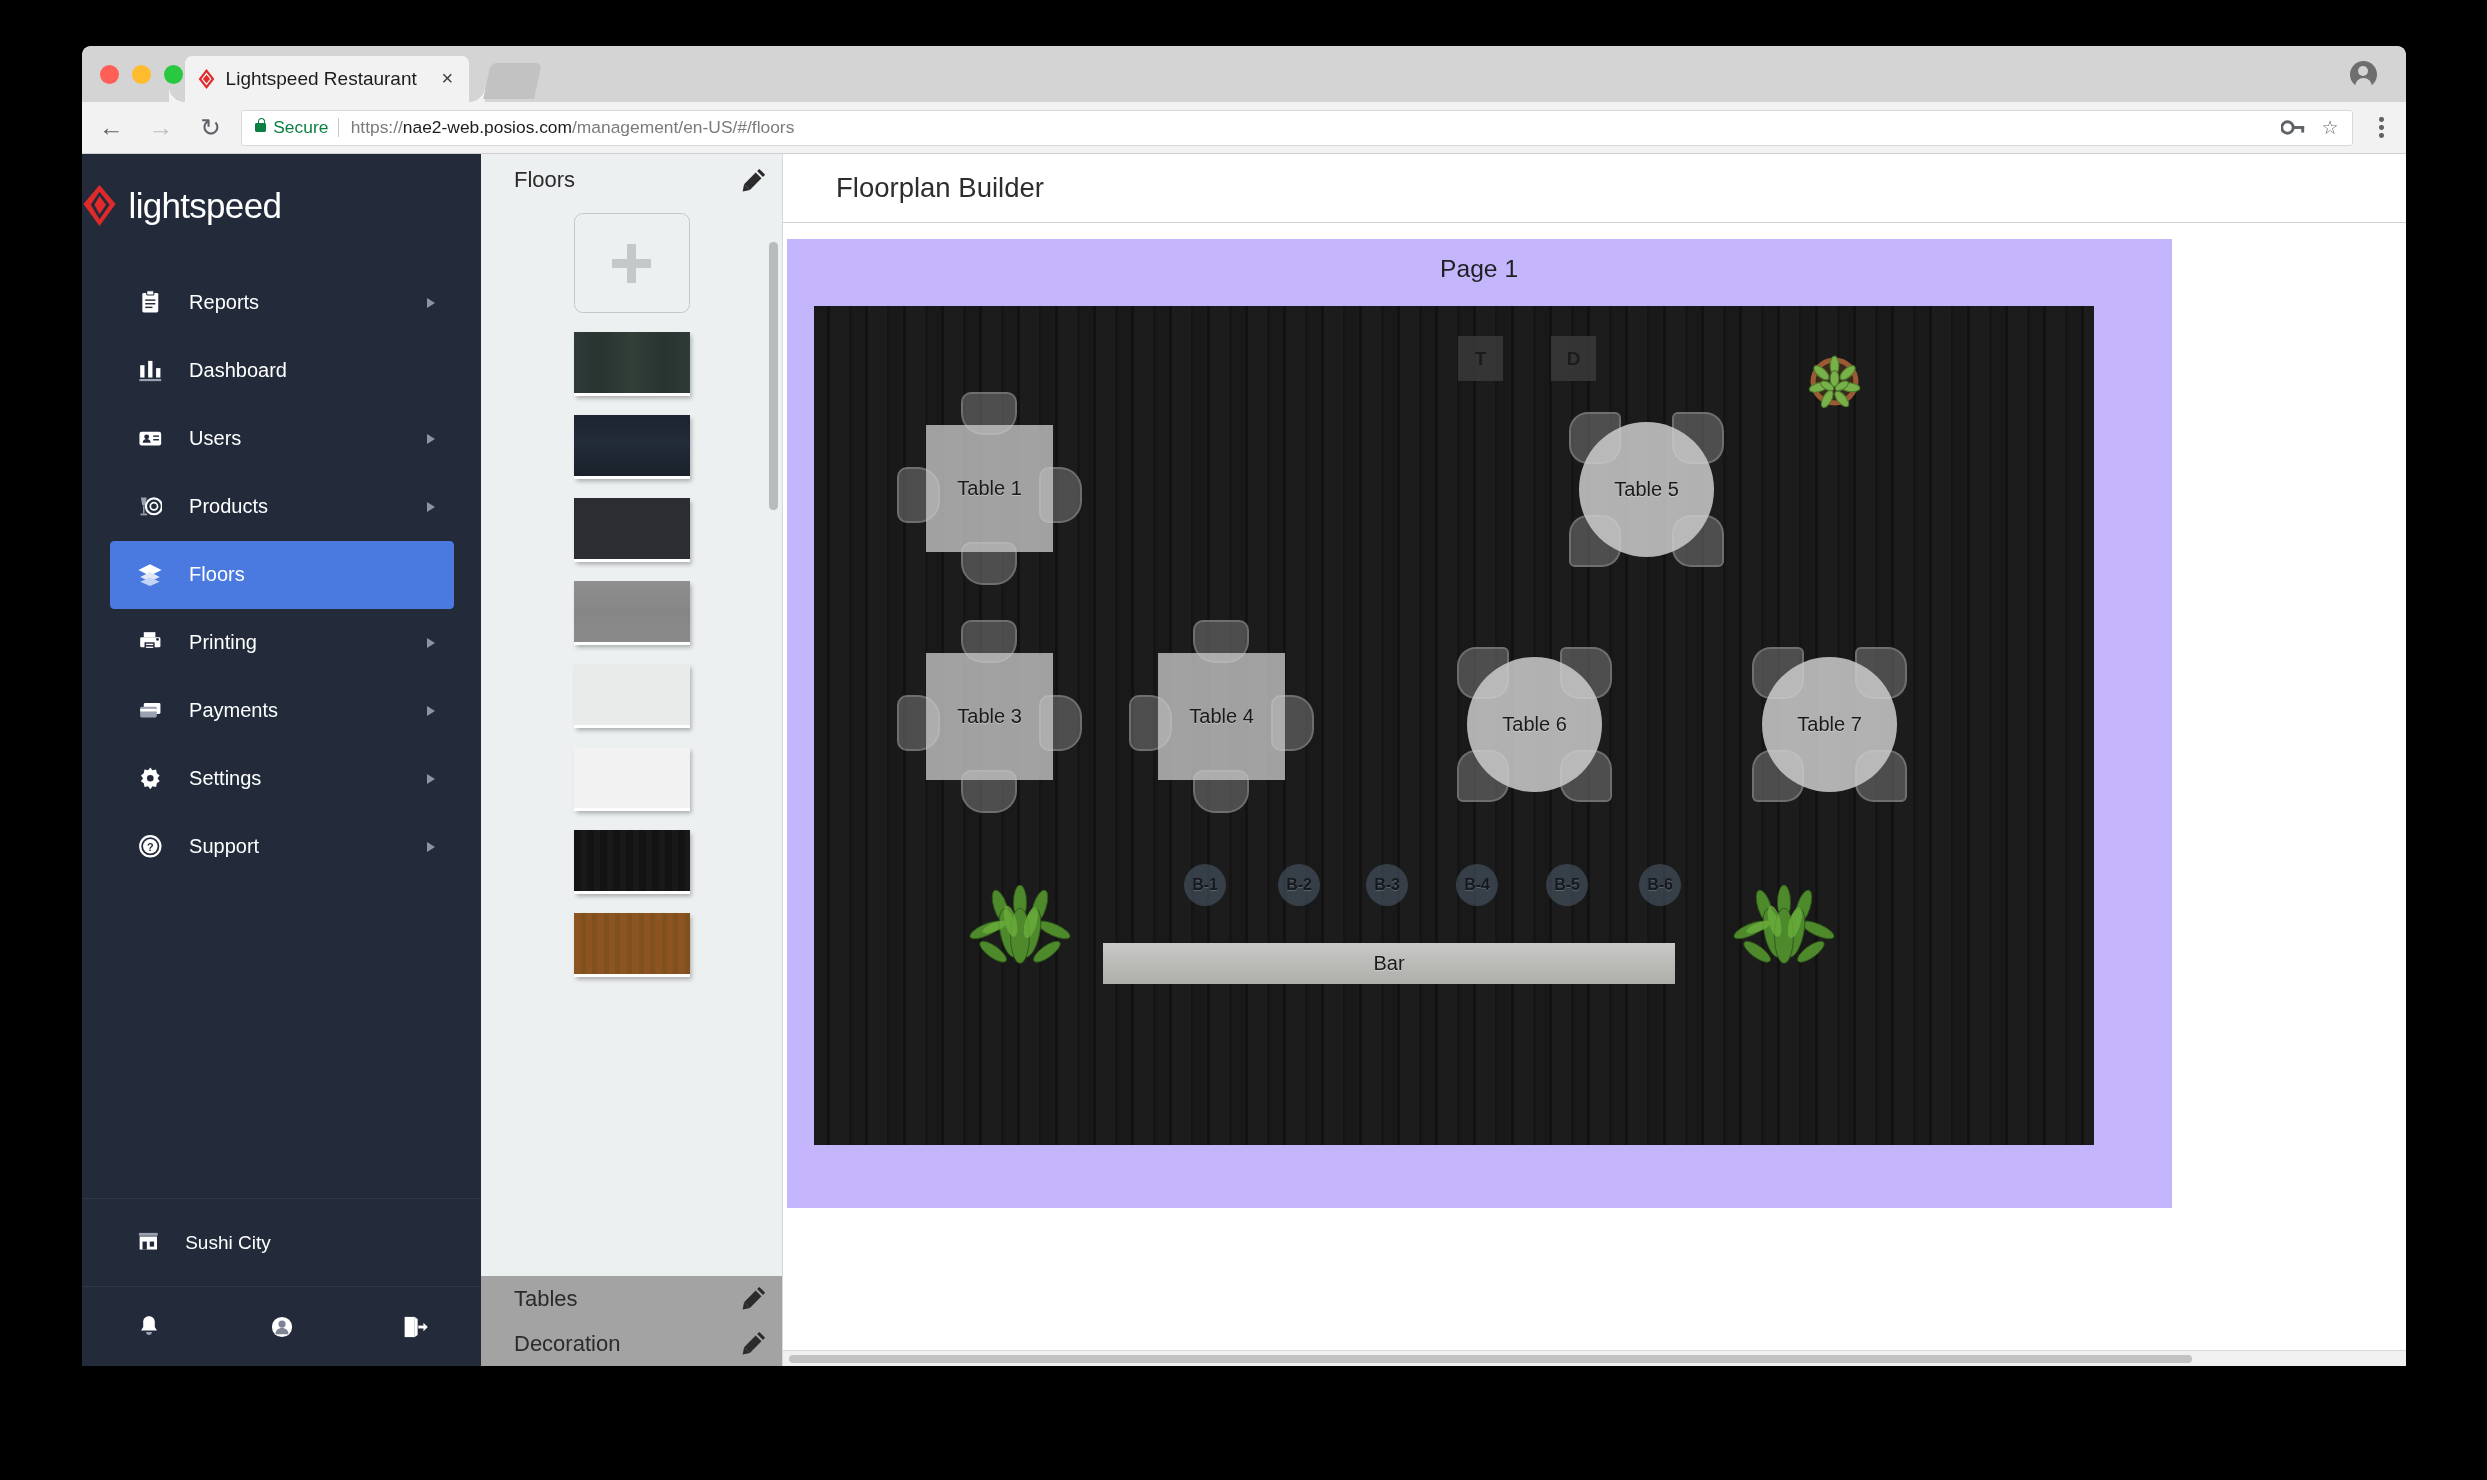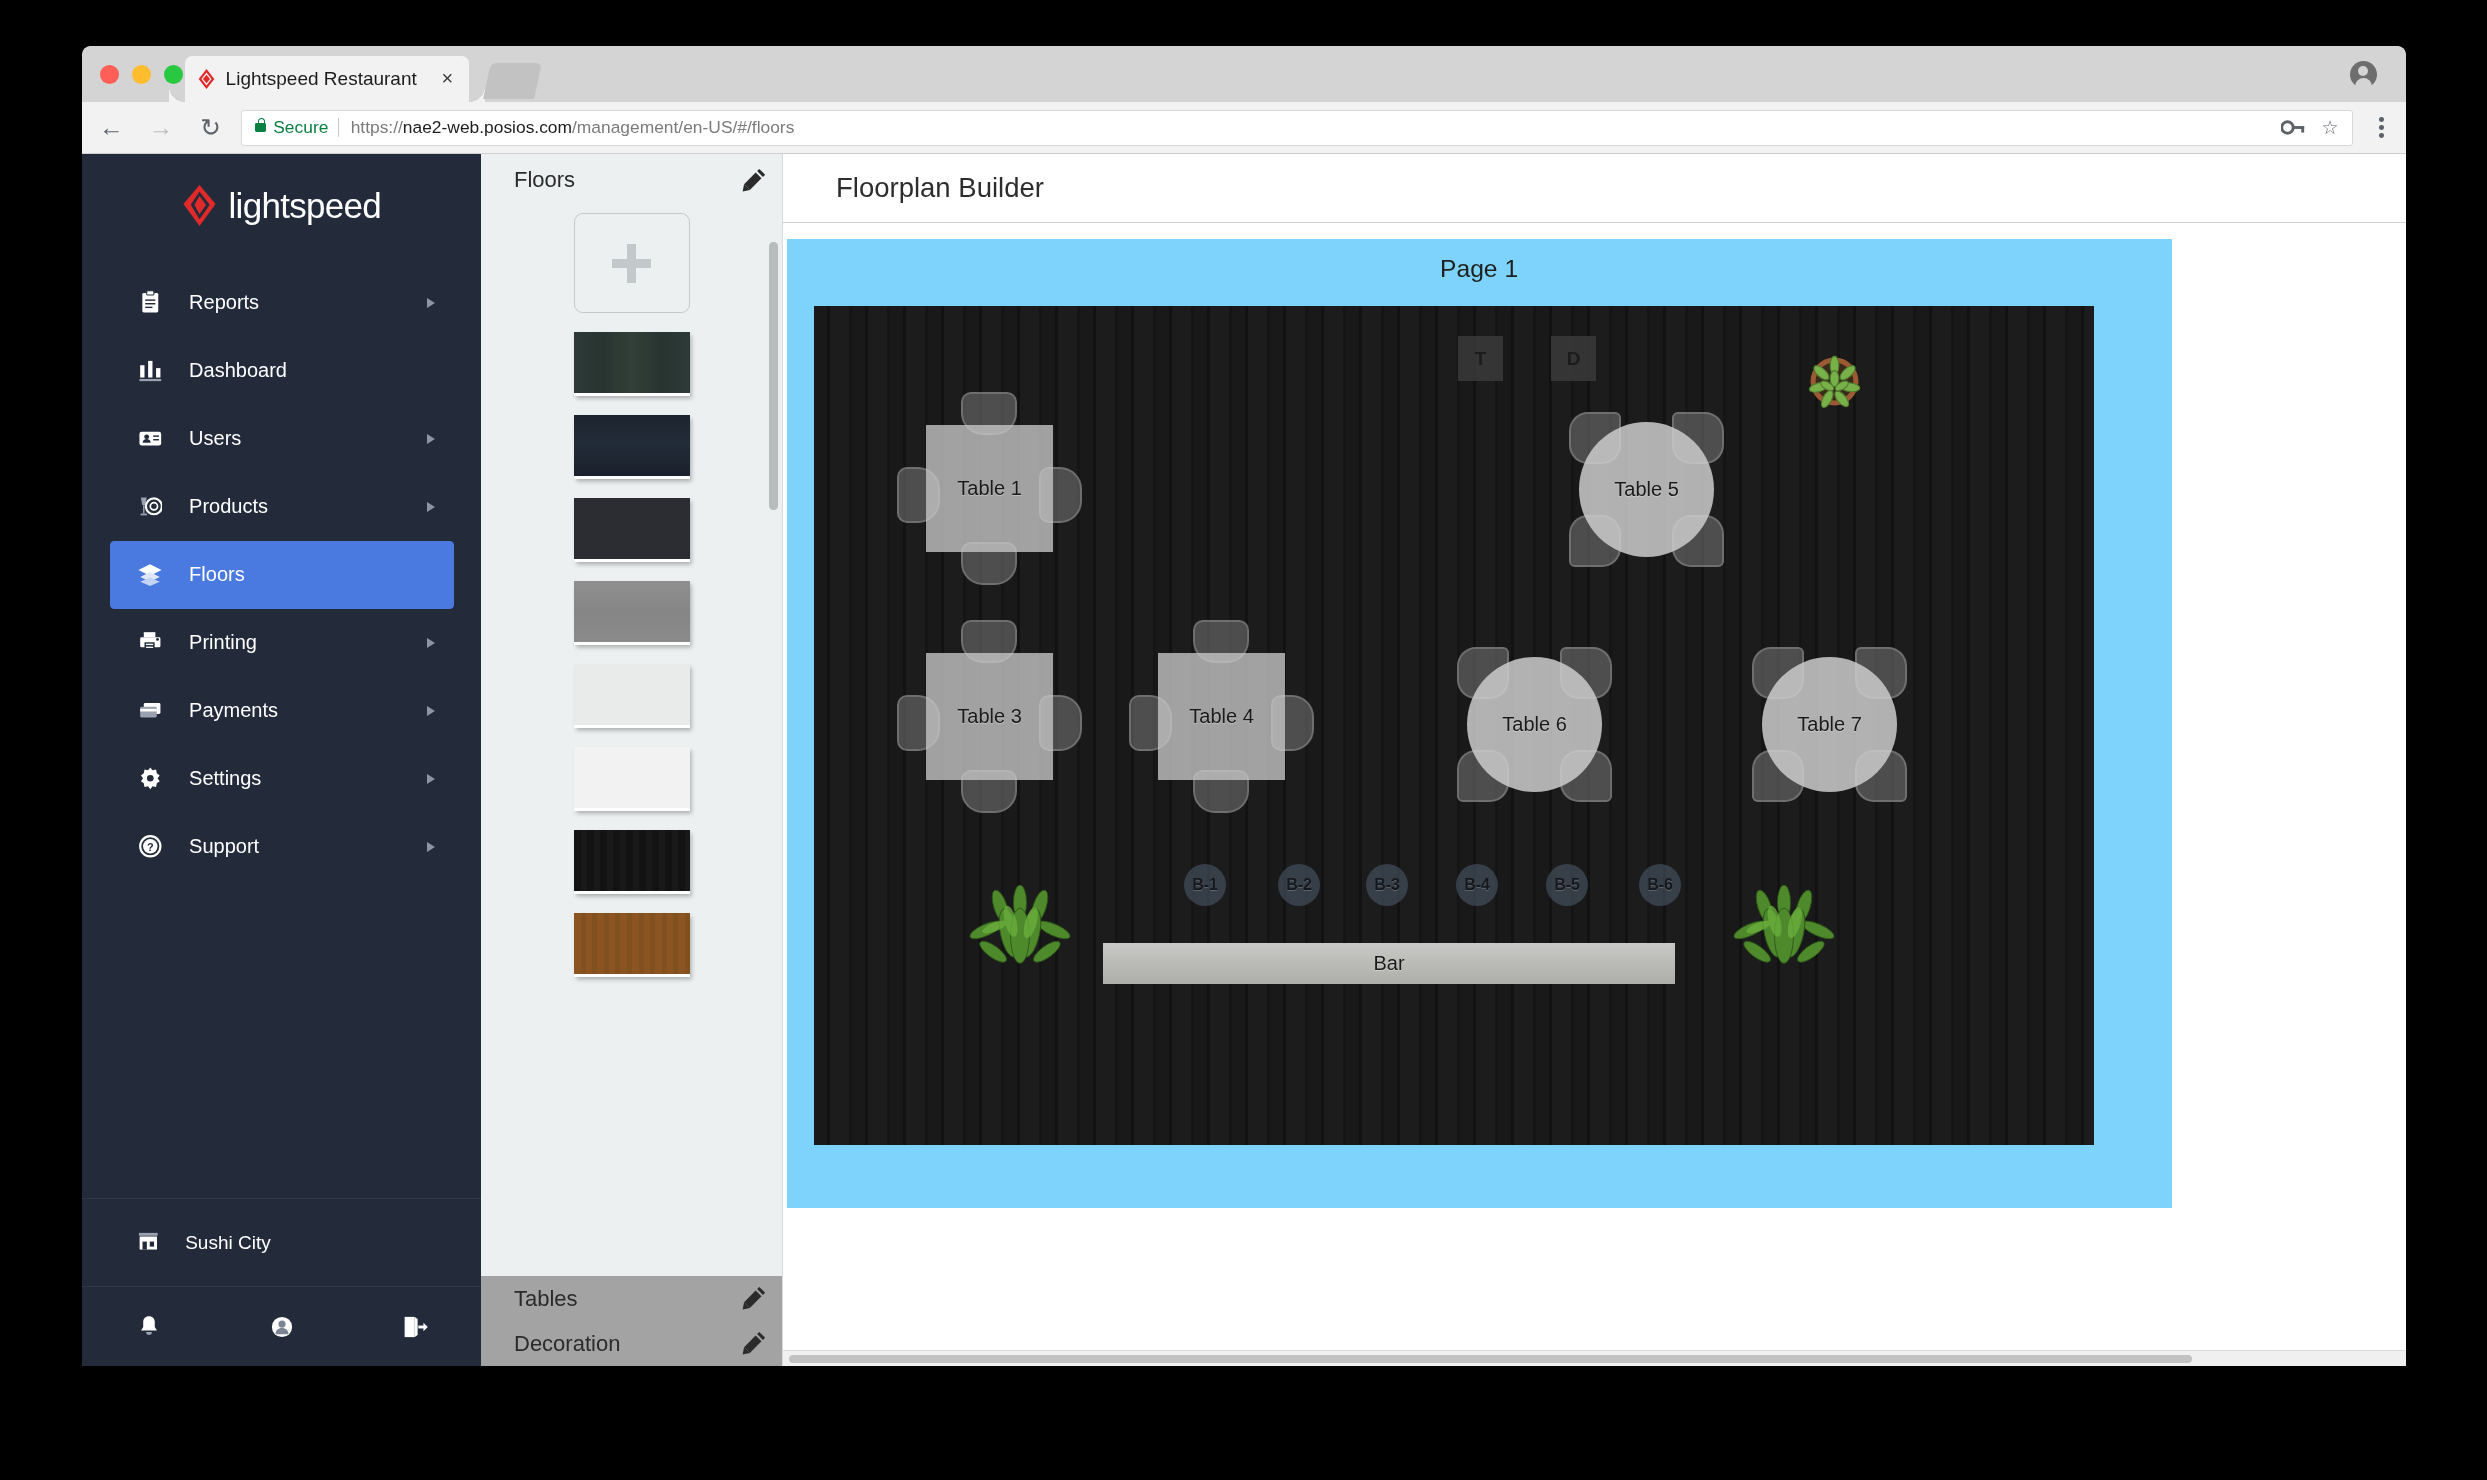--- a/index.html
+++ b/index.html
@@ -136,21 +136,21 @@
   }
 
   
   #sidebar {
     width: 399px; flex: 0 0 399px;
     background: #232b3b;
     display: flex; flex-direction: column;
     position: relative;
   }
   #sidebar-logo {
-    height: 103px; display: flex; align-items: center; justify-content: center;
+    height: 103px; display: flex; align-items: center; justify-content: flex-start;
     gap: 11.6px;
   }
   #logo-mark { width: 35px; height: 41px; flex: 0 0 auto; }
   #logo-text { color: #fff; font-size: 35px; letter-spacing: -0.7px; }
 
   #sidebar-nav { flex: 1; padding-top: 11.6px; }
   .nav-item {
     height: 68px; margin: 0 27.5px;
     display: flex; align-items: center;
     color: #fff; font-size: 20px;
@@ -293,21 +293,21 @@
   .floor-tab.add-tab { min-width: 56px; padding: 0; font-size: 24.6px; }
 
   #canvas-area {
     flex: 1; position: relative;
     background: #fff;
     overflow: hidden;
   }
   #floorplan-page {
     position: absolute; left: 3.6px; top: 16px;
     width: 1385px; height: 969px;
-    background: #7dd3fc;
+    background: #c4b5fd;
   }
   #page-label {
     position: absolute; left: 0; right: 0; top: 16px;
     text-align: center; font-size: 24.6px; color: #1f1f1f;
   }
   #floor-canvas {
     position: absolute; left: 27.5px; top: 67px;
     width: 1280px; height: 839px;
     background:
       repeating-linear-gradient(90deg,

